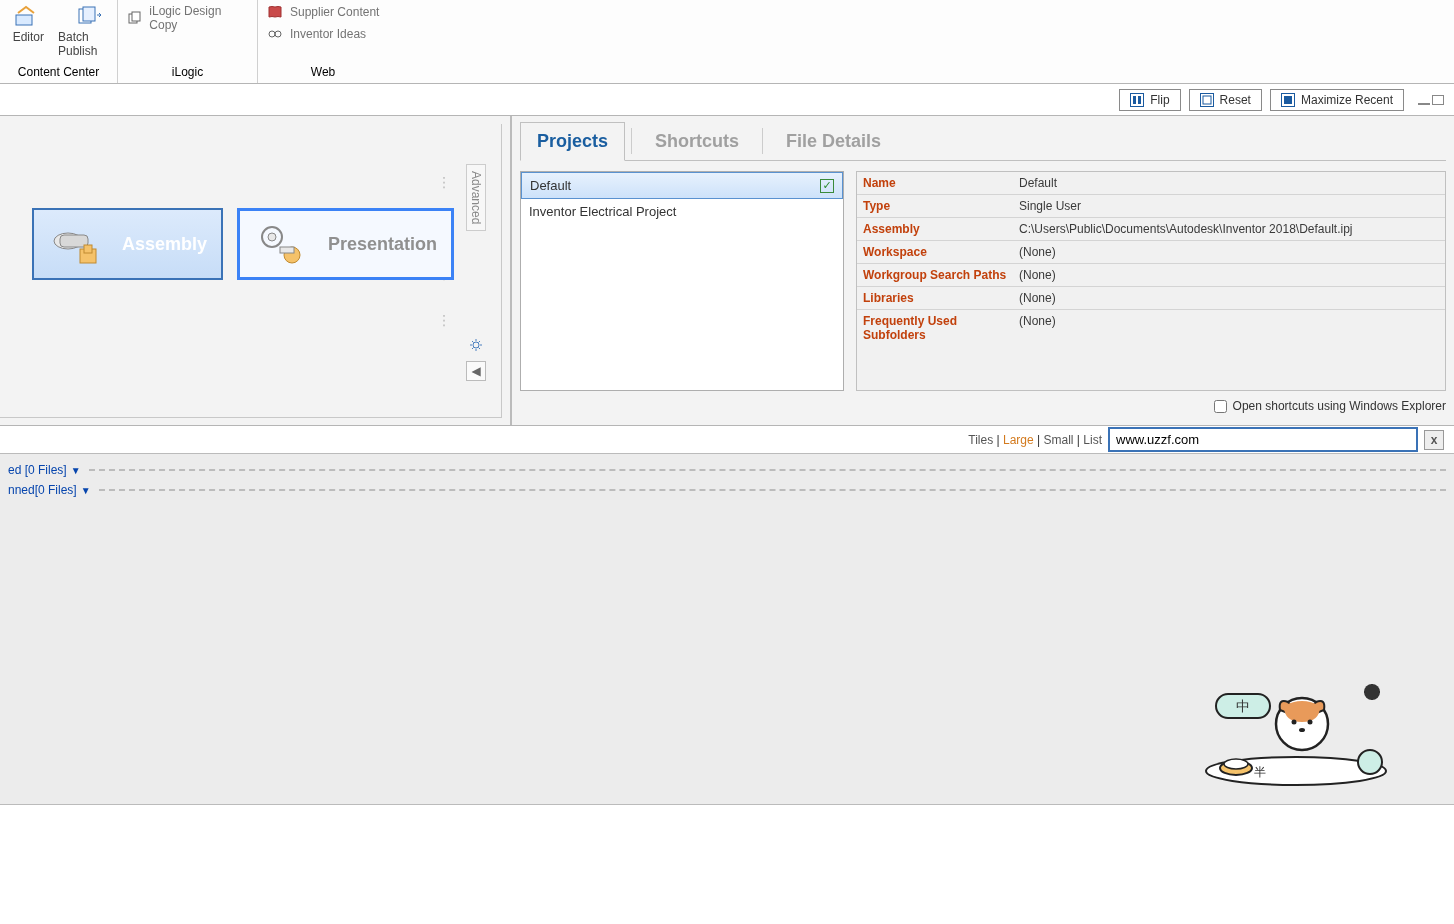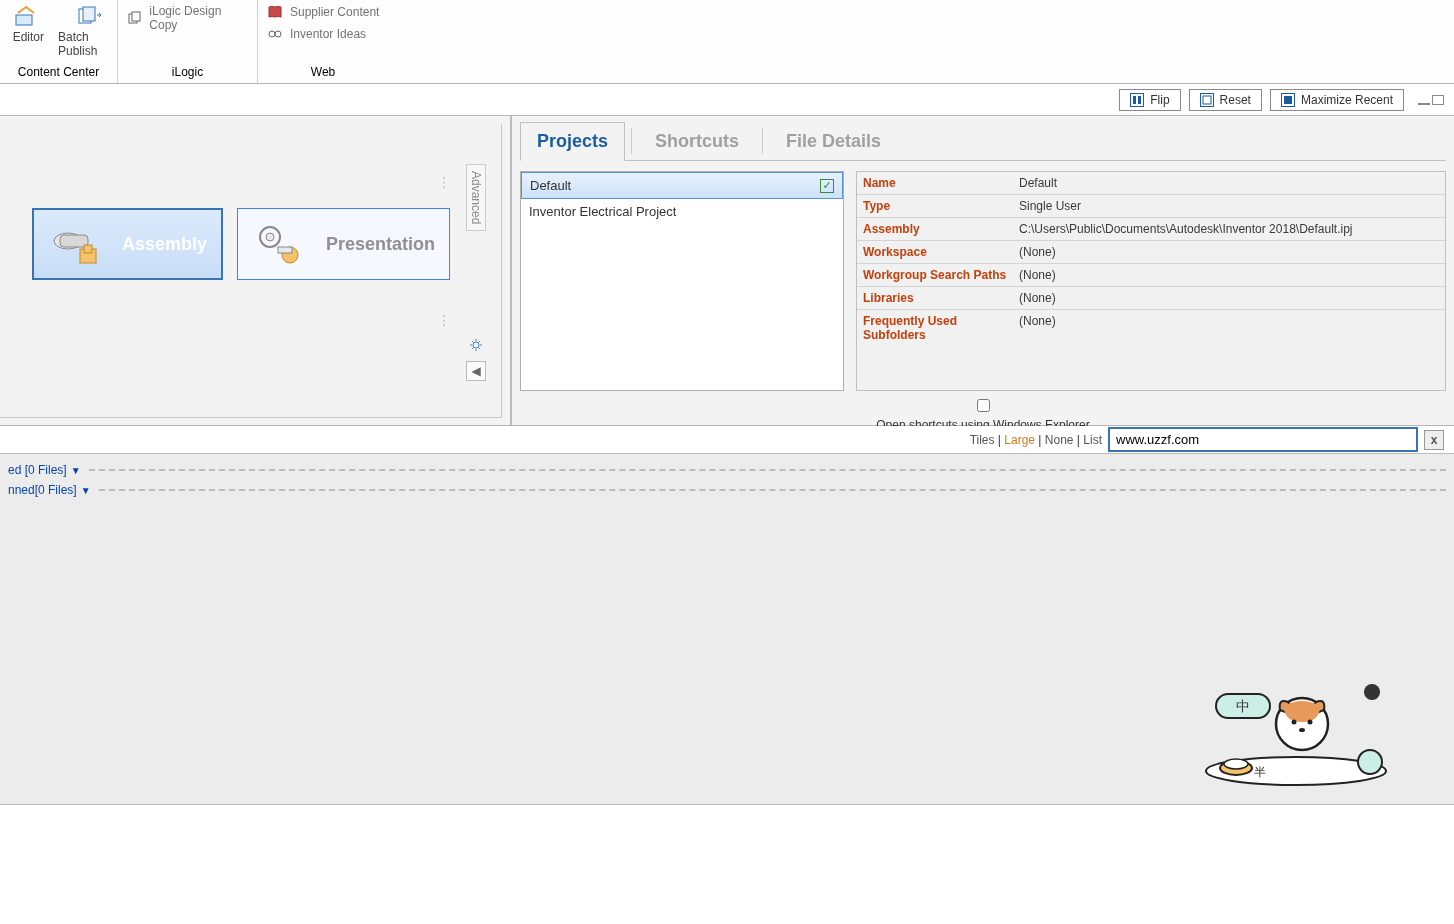--- a/index.html
+++ b/index.html
@@ -21,21 +21,21 @@
 .tbtn { display: inline-flex; align-items: center; gap: 6px; border: 1px solid #8a8a8a; padding: 3px 10px; background: #fff; cursor: pointer; font-size: 12px; color: #333; }
 .tbtn .sq { width: 14px; height: 14px; display: inline-flex; align-items: center; justify-content: center; border: 1px solid #1a5aa0; }
 .win-icons { display: flex; gap: 2px; margin-left: 6px; }
 .win-icons span { width: 12px; height: 10px; border: 1px solid #888; display: inline-block; }
 
 
 .main-row { display: flex; height: 310px; border-bottom: 1px solid #b5b5b5; background: #f5f5f5; }
 .left-panel { width: 512px; background: #f3f3f3; position: relative; padding-top: 8px; border-right: 2px solid #bbb; }
 .left-inner { background: #f3f3f3; border: 1px solid #c8c8c8; border-left: none; border-top: none; height: 294px; margin: 0 8px 0 0; position: relative; }
 .tile-col { position: absolute; left: 32px; top: 84px; display: flex; flex-direction: row; gap: 14px; width: 384px; }
-.tile { height: 72px; border: 1px solid #3b82f6; background: #f5f9ff; display: flex; align-items: center; gap: 14px; padding: 0 14px; font-size: 18px; font-weight: bold; color: #909090; cursor: pointer; }
+.tile { height: 72px; border: 3px solid #3b82f6; background: #f5f9ff; display: flex; align-items: center; gap: 14px; padding: 0 14px; font-size: 18px; font-weight: bold; color: #909090; cursor: pointer; }
 .tile.selected { background: linear-gradient(#dceafc, #c7ddf7); border: 2px solid #3a72b6; color: #fff; }
 .tile .tile-ic { width: 60px; height: 50px; display: flex; align-items: center; justify-content: center; }
 .tile .tile-label { flex: 1; text-align: center; }
 .adv-sidebar { position: absolute; right: 12px; top: 40px; width: 26px; display: flex; flex-direction: column; align-items: center; gap: 8px; }
 .adv-label { writing-mode: vertical-rl; color: #888; font-size: 12px; border: 1px solid #ccc; padding: 6px 2px; background: #f7f7f7; cursor: pointer; }
 .adv-gear { width: 16px; height: 16px; color: #4a7fbf; cursor: pointer; display: flex; align-items: center; justify-content: center; }
 .adv-arrow { width: 20px; height: 20px; border: 1px solid #bbb; background: #fafafa; display: flex; align-items: center; justify-content: center; cursor: pointer; color: #666; }
 .dots-col { position: absolute; right: 48px; top: 50px; display: flex; flex-direction: column; gap: 30px; color: #bbb; font-size: 14px; letter-spacing: 2px; }
 
 .right-panel { flex: 1; background: #f3f3f3; padding: 6px 8px 0 8px; position: relative; }
@@ -49,21 +49,21 @@
 .proj-item { padding: 5px 8px; font-size: 13px; color: #333; display: flex; justify-content: space-between; align-items: center; cursor: pointer; }
 .proj-item.selected { background: linear-gradient(#e7f1fd, #cde2fa); border: 1px solid #5a92d0; }
 .proj-check { width: 14px; height: 14px; border: 1px solid #3a8a3a; display: inline-flex; align-items: center; justify-content: center; color: #2a8a2a; font-size: 11px; }
 
 .prop-table { flex: 1; border: 1px solid #c0c0c0; background: #f1f1f1; }
 .prop-row { display: flex; border-bottom: 1px solid #d4d4d4; font-size: 12px; }
 .prop-row:last-child { border-bottom: none; }
 .prop-key { width: 156px; padding: 4px 6px; font-weight: bold; color: #c2410c; }
 .prop-val { flex: 1; padding: 4px 6px; color: #3a3a3a; }
 
-.shortcut-row { display: flex; justify-content: flex-end; align-items: center; gap: 6px; margin-top: 8px; font-size: 12px; color: #333; flex-direction: column; }
+.shortcut-row { display: flex; justify-content: flex-end; align-items: center; gap: 6px; margin-top: 8px; font-size: 12px; color: #333; }
 .shortcut-row input[type=checkbox] { width: 13px; height: 13px; }
 
 
 .lower { height: 448px; background: #ececec; position: relative; }
 .view-bar { height: 28px; background: #fff; border-bottom: 1px solid #bbb; display: flex; justify-content: flex-end; align-items: center; gap: 6px; padding: 0 10px; font-size: 12px; }
 .view-links span { color: #555; cursor: pointer; }
 .view-links .active { color: #d37a1e; }
 .search-box { width: 310px; border: 2px solid #3a72b6; padding: 3px 6px; font-size: 13px; font-family: inherit; }
 .clear-btn { width: 20px; height: 20px; border: 1px solid #999; background: #eee; display: flex; align-items: center; justify-content: center; cursor: pointer; font-weight: bold; color: #555; }
 
@@ -284,21 +284,21 @@
       <span>Open shortcuts using Windows Explorer</span>
     </div>
   </div>
 </div>
 
 <div class="lower">
   <div class="view-bar">
     <div class="view-links">
       <span>Tiles</span> |
       <span class="active">Large</span> |
-      <span>None</span> |
+      <span>Small</span> |
       <span>List</span>
     </div>
     <input class="search-box" value="www.uzzf.com" style="">
     <div class="clear-btn">x</div>
   </div>
 
   <div class="file-groups">
     <div class="file-group">
       <span>ed [0 Files]</span>
       <span class="tri">▼</span>

